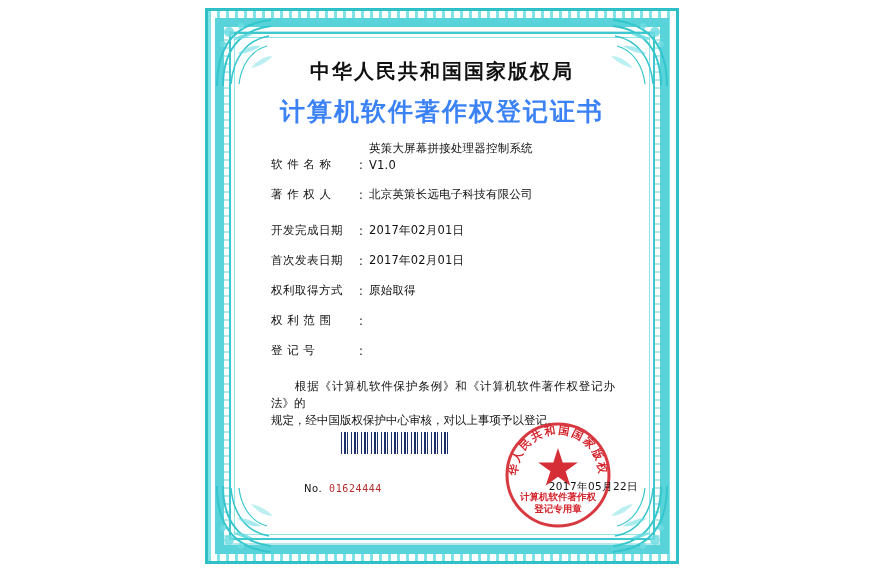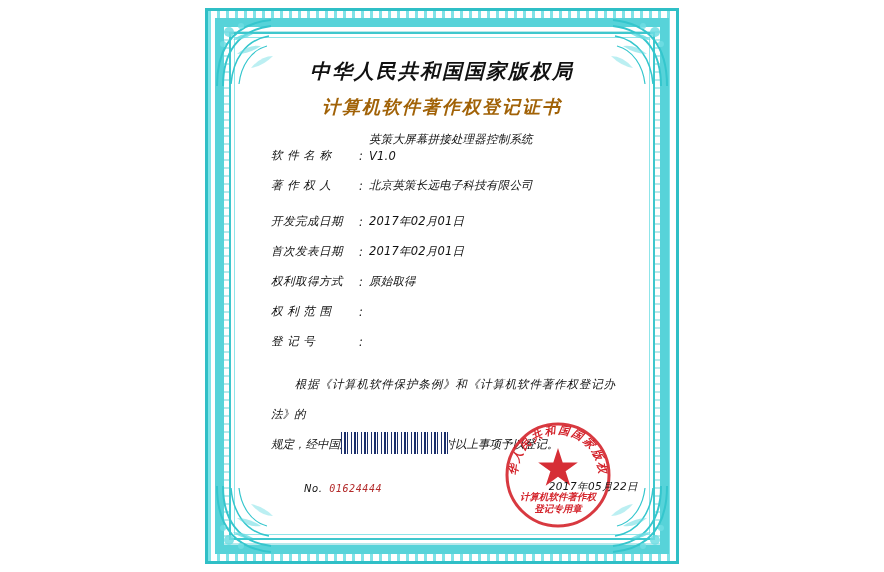--- a/index.html
+++ b/index.html
@@ -11,21 +11,20 @@
     width: 884px;
     height: 572px;
     font-family: "Liberation Serif", serif;
     overflow: hidden;
   }
   #certificate {
     position: relative;
     width: 884px;
     height: 572px;
     background: #ffffff;
-    font-style: italic;
   }
   
   .cert-sheet {
     position: absolute;
     left: 205px;
     top: 8px;
     width: 474px;
     height: 556px;
     background: #fbfffe;
     overflow: hidden;
@@ -98,23 +97,23 @@
     text-align: center;
     font-size: 20px;
     letter-spacing: 2px;
     color: #111;
     font-family: "DejaVu Serif", serif;
     font-weight: 700;
     margin-top: 8px;
   }
   .title-sub {
     text-align: center;
-    font-size: 18px;
+    font-size: 25px;
     letter-spacing: 2px;
-    color: #a16207;
+    color: #3b82f6;
     font-family: "DejaVu Serif", serif;
     font-weight: 700;
     margin-top: 10px;
   }
   .cert-no-line {
     text-align: right;
     font-size: 8px;
     color: #333;
     margin-top: 9px;
     padding-right: 22px;
@@ -160,21 +159,21 @@
     margin-top: 2px;
   }
   .gap-sm { height: 6px; }
   .gap-md { height: 12px; }
 
   .paragraph {
     margin-top: 20px;
     padding-left: 26px;
     padding-right: 24px;
     font-size: 11.5px;
-    line-height: 30px;
+    line-height: 17px;
     color: #111;
     text-align: justify;
     font-family: "DejaVu Sans", sans-serif;
   }
   .paragraph .indent { display: inline-block; width: 23px; }
 
   
   .barcode {
     position: absolute;
     left: 96px;

